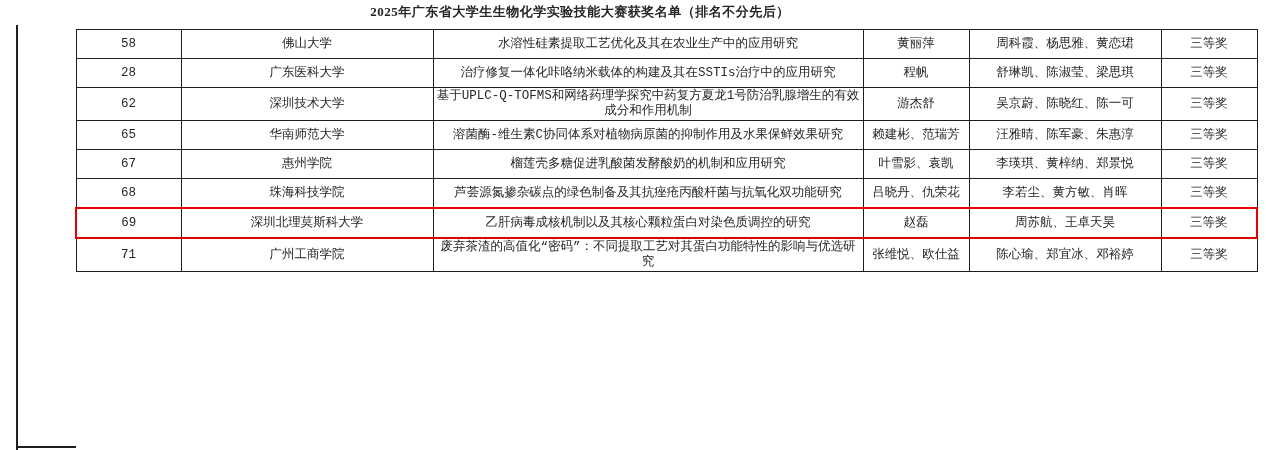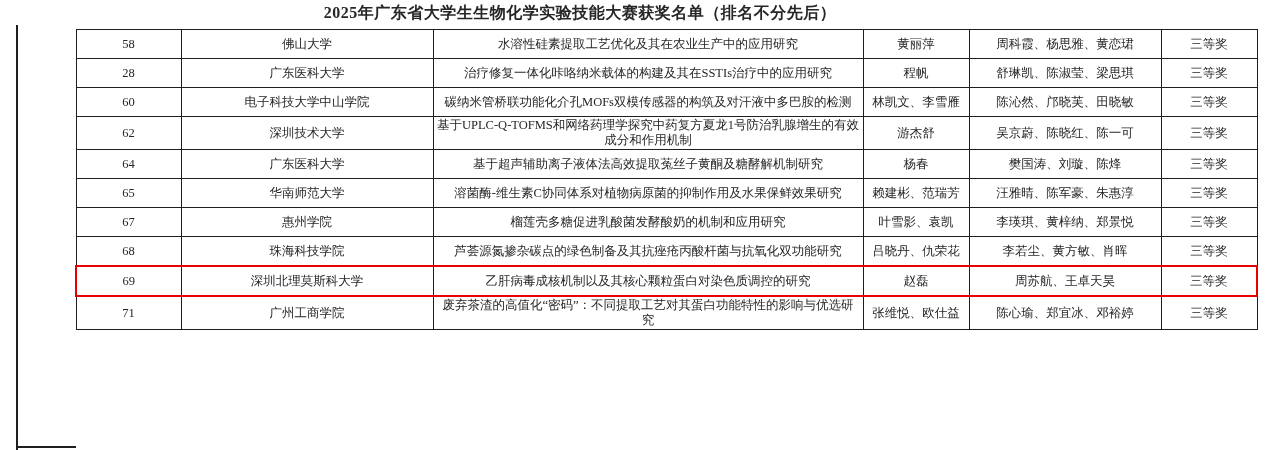--- a/index.html
+++ b/index.html
@@ -14,32 +14,33 @@
     overflow: hidden;
     font-family: "Liberation Serif", "DejaVu Serif", serif;
     color: #262626;
   }
   .doc-title {
     position: absolute;
     top: 3px;
     left: 0;
     width: 1160px;
     text-align: center;
-    font-size: 16px;
+    font-size: 13px;
     font-weight: bold;
     letter-spacing: 0.5px;
     white-space: nowrap;
   }
   table.award-table {
     position: absolute;
     left: 75px;
     top: 29px;
     width: 1181px;
     border-collapse: collapse;
     table-layout: fixed;
+    font-family: Liberation Mono, monospace;
   }
   table.award-table td {
     border: 1px solid #1f1f1f;
     text-align: center;
     vertical-align: middle;
     font-size: 12.5px;
     line-height: 15px;
     padding: 1px 3px;
     height: 26px;
     word-break: break-all;
@@ -94,41 +95,25 @@
       </tr>
       <tr>
         <td>28</td>
         <td>广东医科大学</td>
         <td>治疗修复一体化咔咯纳米载体的构建及其在SSTIs治疗中的应用研究</td>
         <td>程帆</td>
         <td>舒琳凯、陈淑莹、梁思琪</td>
         <td>三等奖</td>
       </tr>
       <tr>
-        <td>60</td>
-        <td>电子科技大学中山学院</td>
-        <td>碳纳米管桥联功能化介孔MOFs双模传感器的构筑及对汗液中多巴胺的检测</td>
-        <td>林凯文、李雪雁</td>
-        <td>陈沁然、邝晓芙、田晓敏</td>
-        <td>三等奖</td>
-      </tr>
-      <tr>
         <td>62</td>
         <td>深圳技术大学</td>
         <td>基于UPLC-Q-TOFMS和网络药理学探究中药复方夏龙1号防治乳腺增生的有效成分和作用机制</td>
         <td>游杰舒</td>
         <td>吴京蔚、陈晓红、陈一可</td>
-        <td>三等奖</td>
-      </tr>
-      <tr>
-        <td>64</td>
-        <td>广东医科大学</td>
-        <td>基于超声辅助离子液体法高效提取菟丝子黄酮及糖酵解机制研究</td>
-        <td>杨春</td>
-        <td>樊国涛、刘璇、陈烽</td>
         <td>三等奖</td>
       </tr>
       <tr>
         <td>65</td>
         <td>华南师范大学</td>
         <td>溶菌酶-维生素C协同体系对植物病原菌的抑制作用及水果保鲜效果研究</td>
         <td>赖建彬、范瑞芳</td>
         <td>汪雅晴、陈军豪、朱惠淳</td>
         <td>三等奖</td>
       </tr>

